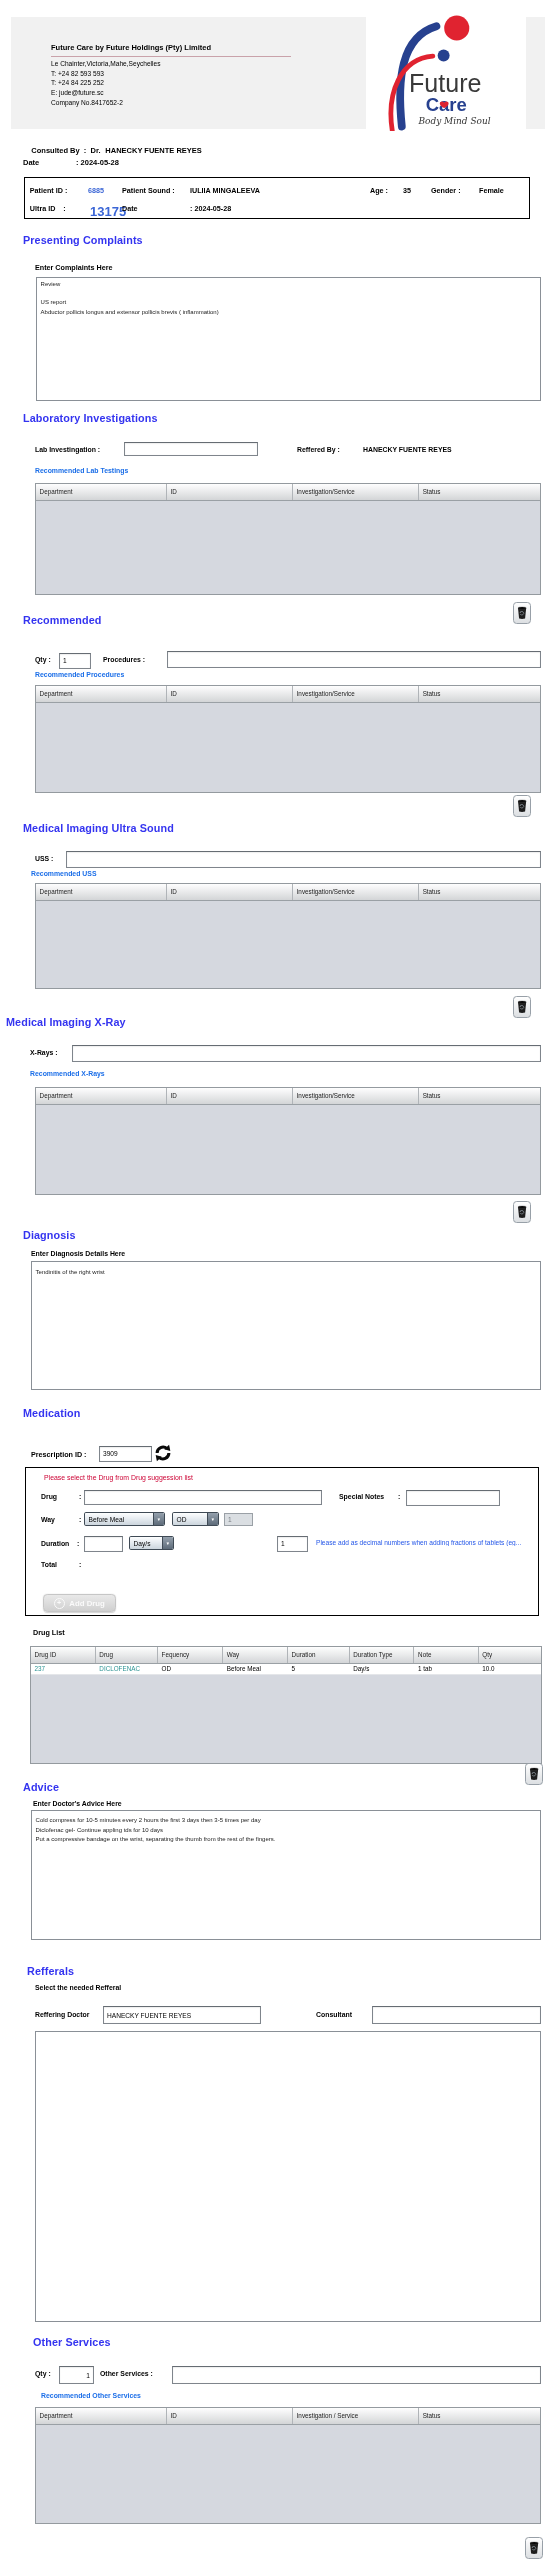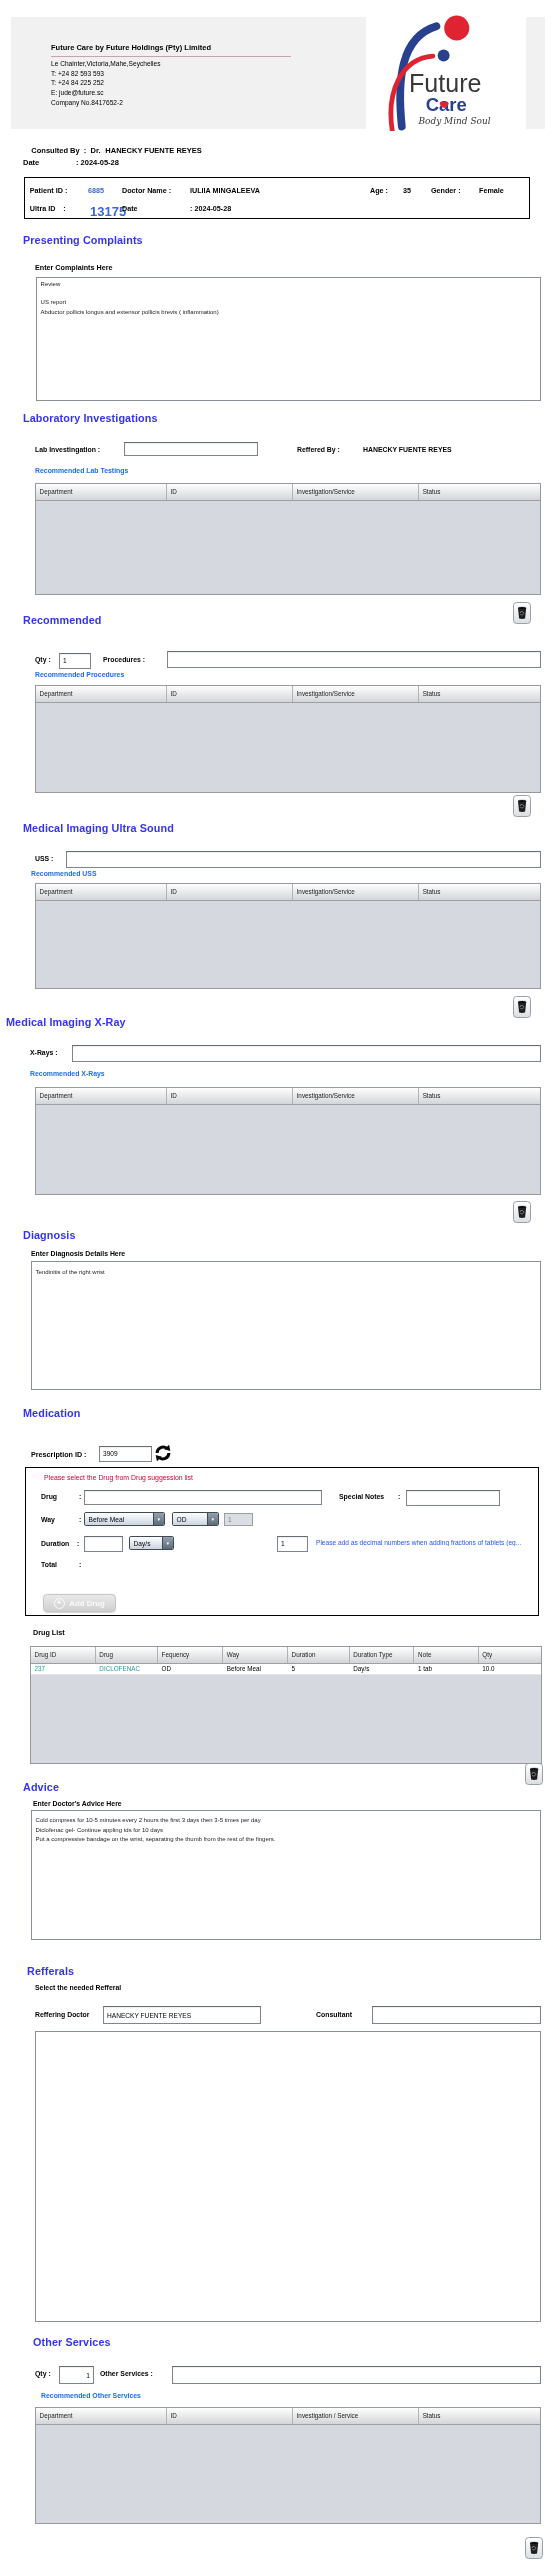--- a/index.html
+++ b/index.html
@@ -86,21 +86,21 @@
   <div class="abs big-b" style="left:23px;top:137px;white-space:pre">
     <span>Consulted By  :  Dr.</span><span style="margin-left:4.8px">HANECKY FUENTE REYES</span>
   </div>
   <div class="abs big-b" style="left:23px;top:158px">
     <span style="display:inline-block;width:53px">Date</span><span>: 2024-05-28</span>
   </div>
 
   <div class="pbox" style="left:24px;top:177px;width:506px;height:42px">
     <span class="lbl lbl-b" style="left:4.8px;top:8.4px">Patient ID :</span>
     <span class="lbl blue-id" style="left:63px;top:8.4px;font-size:7.2px">6885</span>
-    <span class="lbl lbl-b" style="left:97px;top:8.4px">Doctor Name :</span>
+    <span class="lbl lbl-b" style="left:97px;top:8.4px">Patient Sound :</span>
     <span class="lbl" style="left:165px;top:8.4px;font-size:7.2px">IULIIA MINGALEEVA</span>
     <span class="lbl lbl-b" style="left:345px;top:8.4px">Age :</span>
     <span class="lbl" style="left:378px;top:8.4px;font-size:7.2px">35</span>
     <span class="lbl lbl-b" style="left:406px;top:8.4px">Gender :</span>
     <span class="lbl" style="left:454px;top:8.4px;font-size:7.2px">Female</span>
     <span class="lbl lbl-b" style="left:4.8px;top:26px">Ultra ID    :</span>
     <span class="lbl blue-id" style="left:65px;top:26px;font-size:13px">13175</span>
     <span class="lbl lbl-b" style="left:97px;top:26px">Date</span>
     <span class="lbl" style="left:165px;top:26px;font-size:7.2px">: 2024-05-28</span>
   </div>

